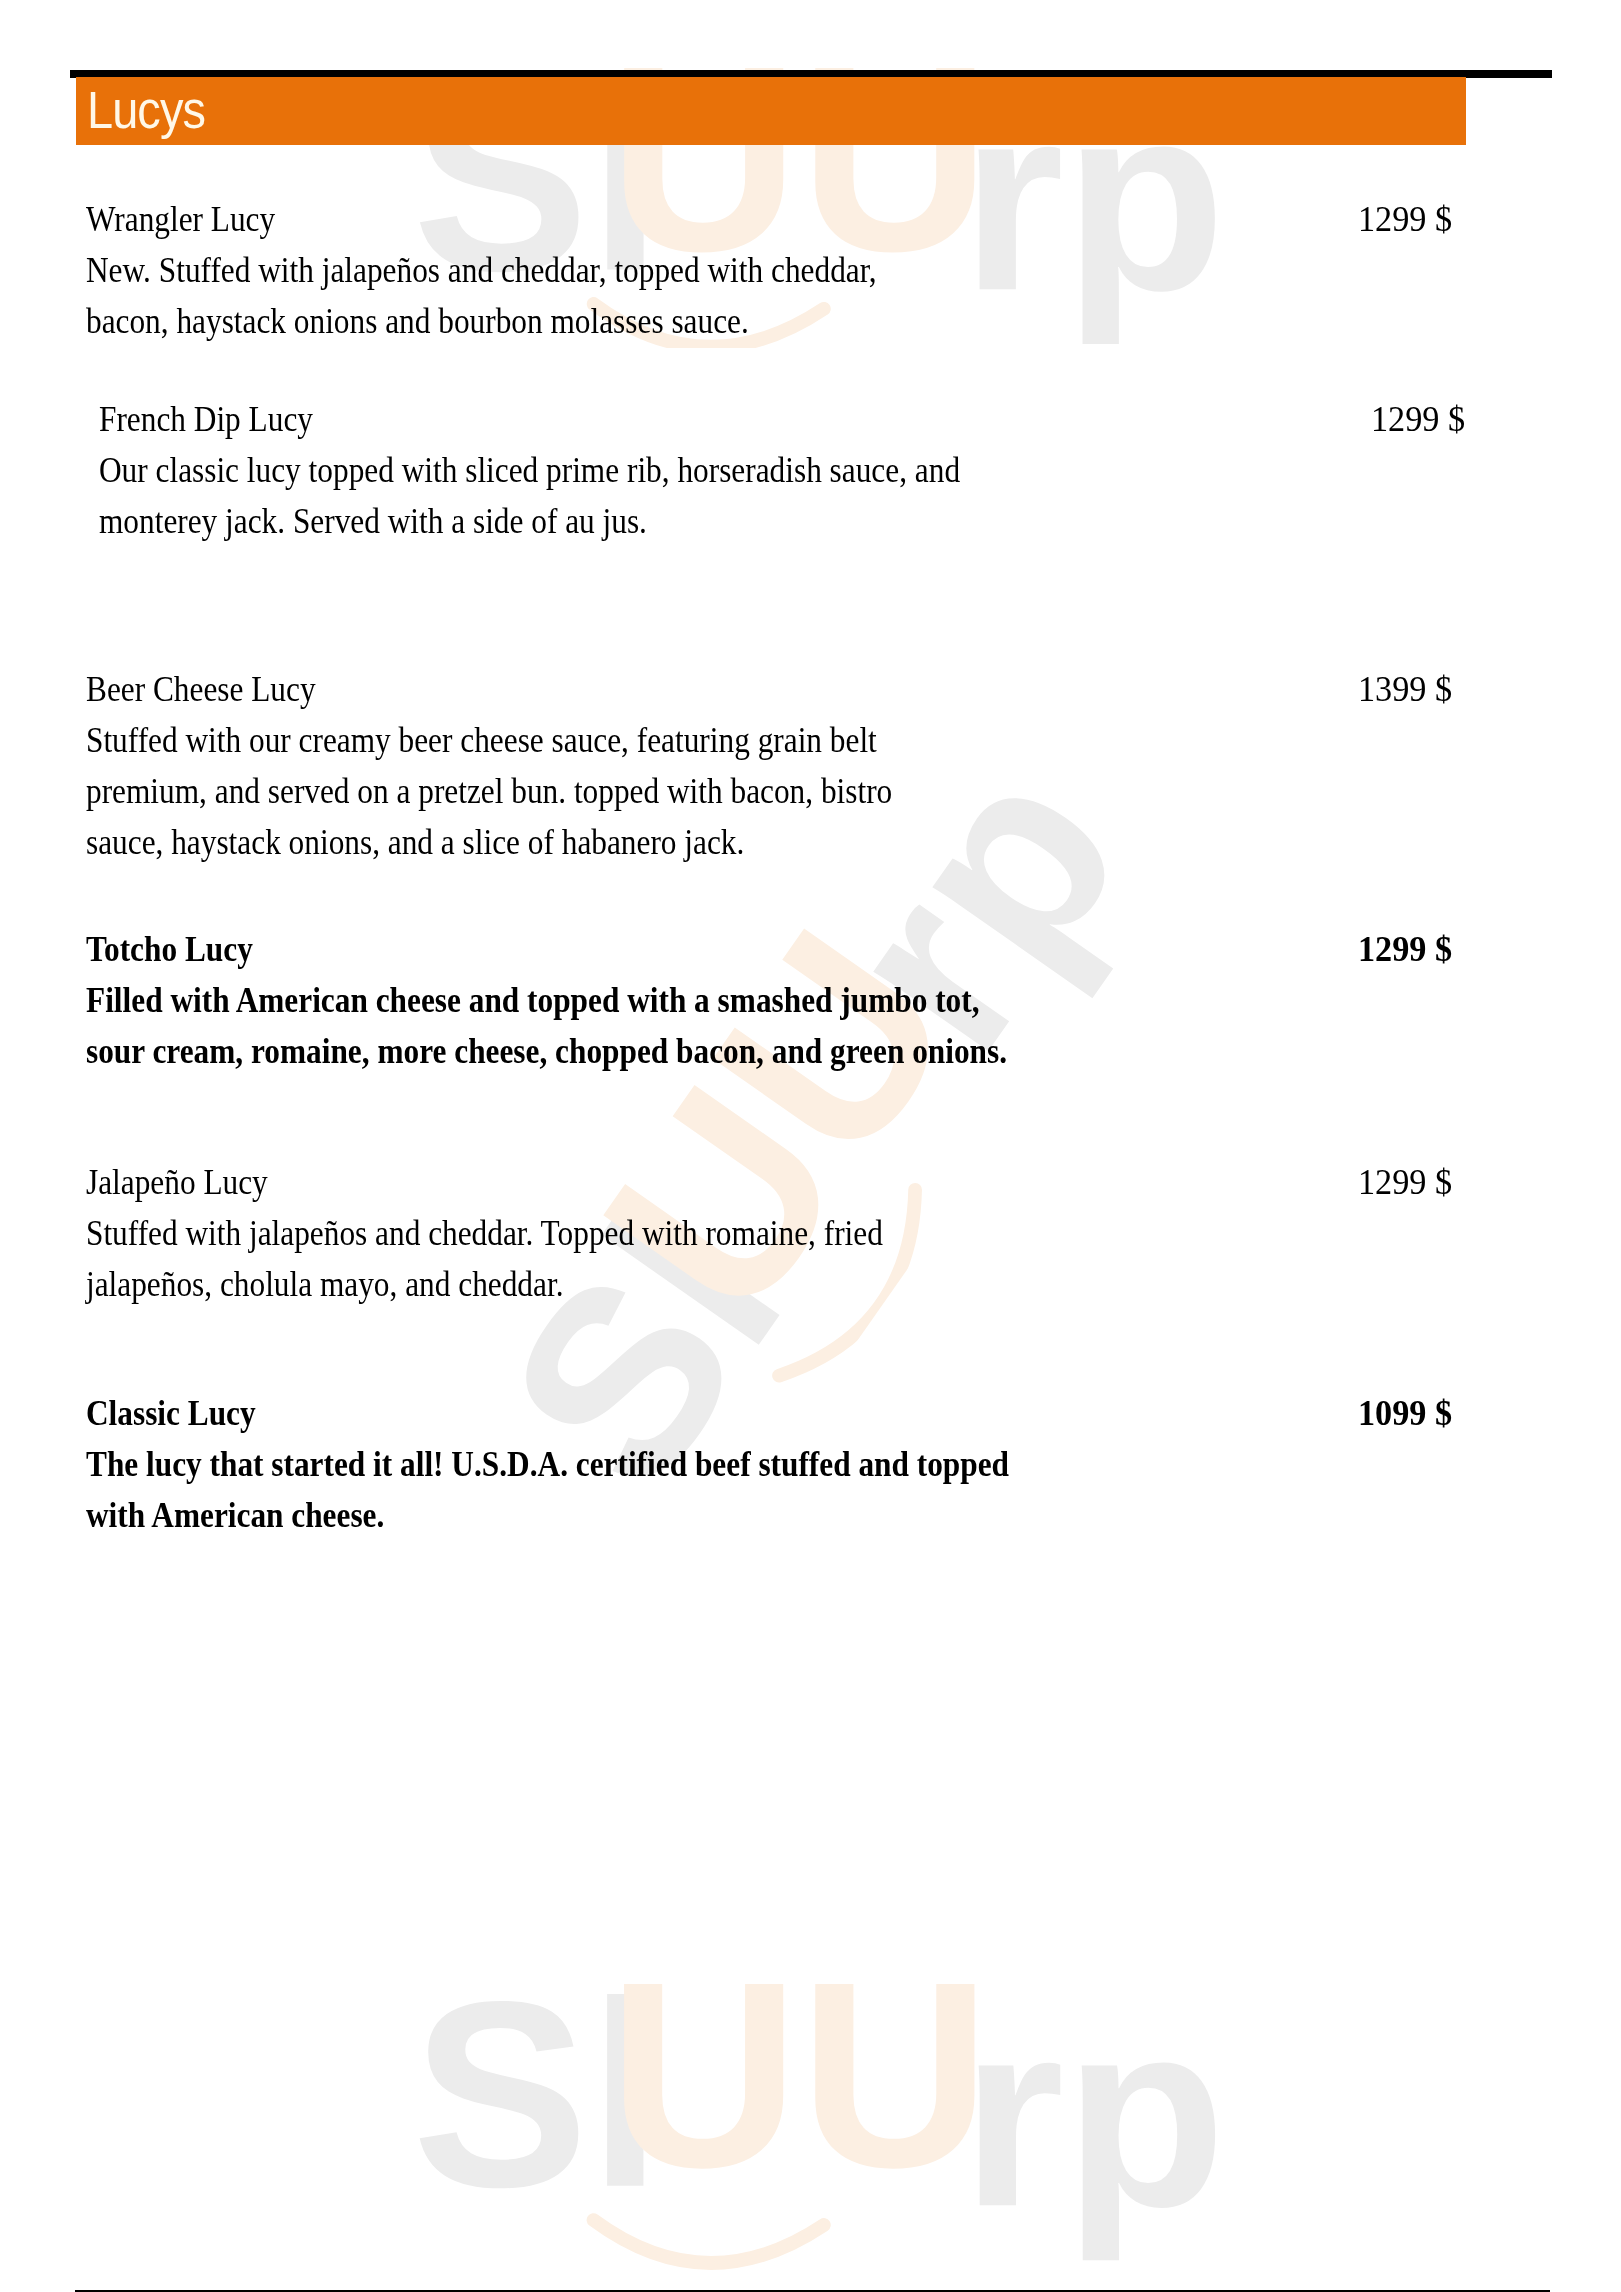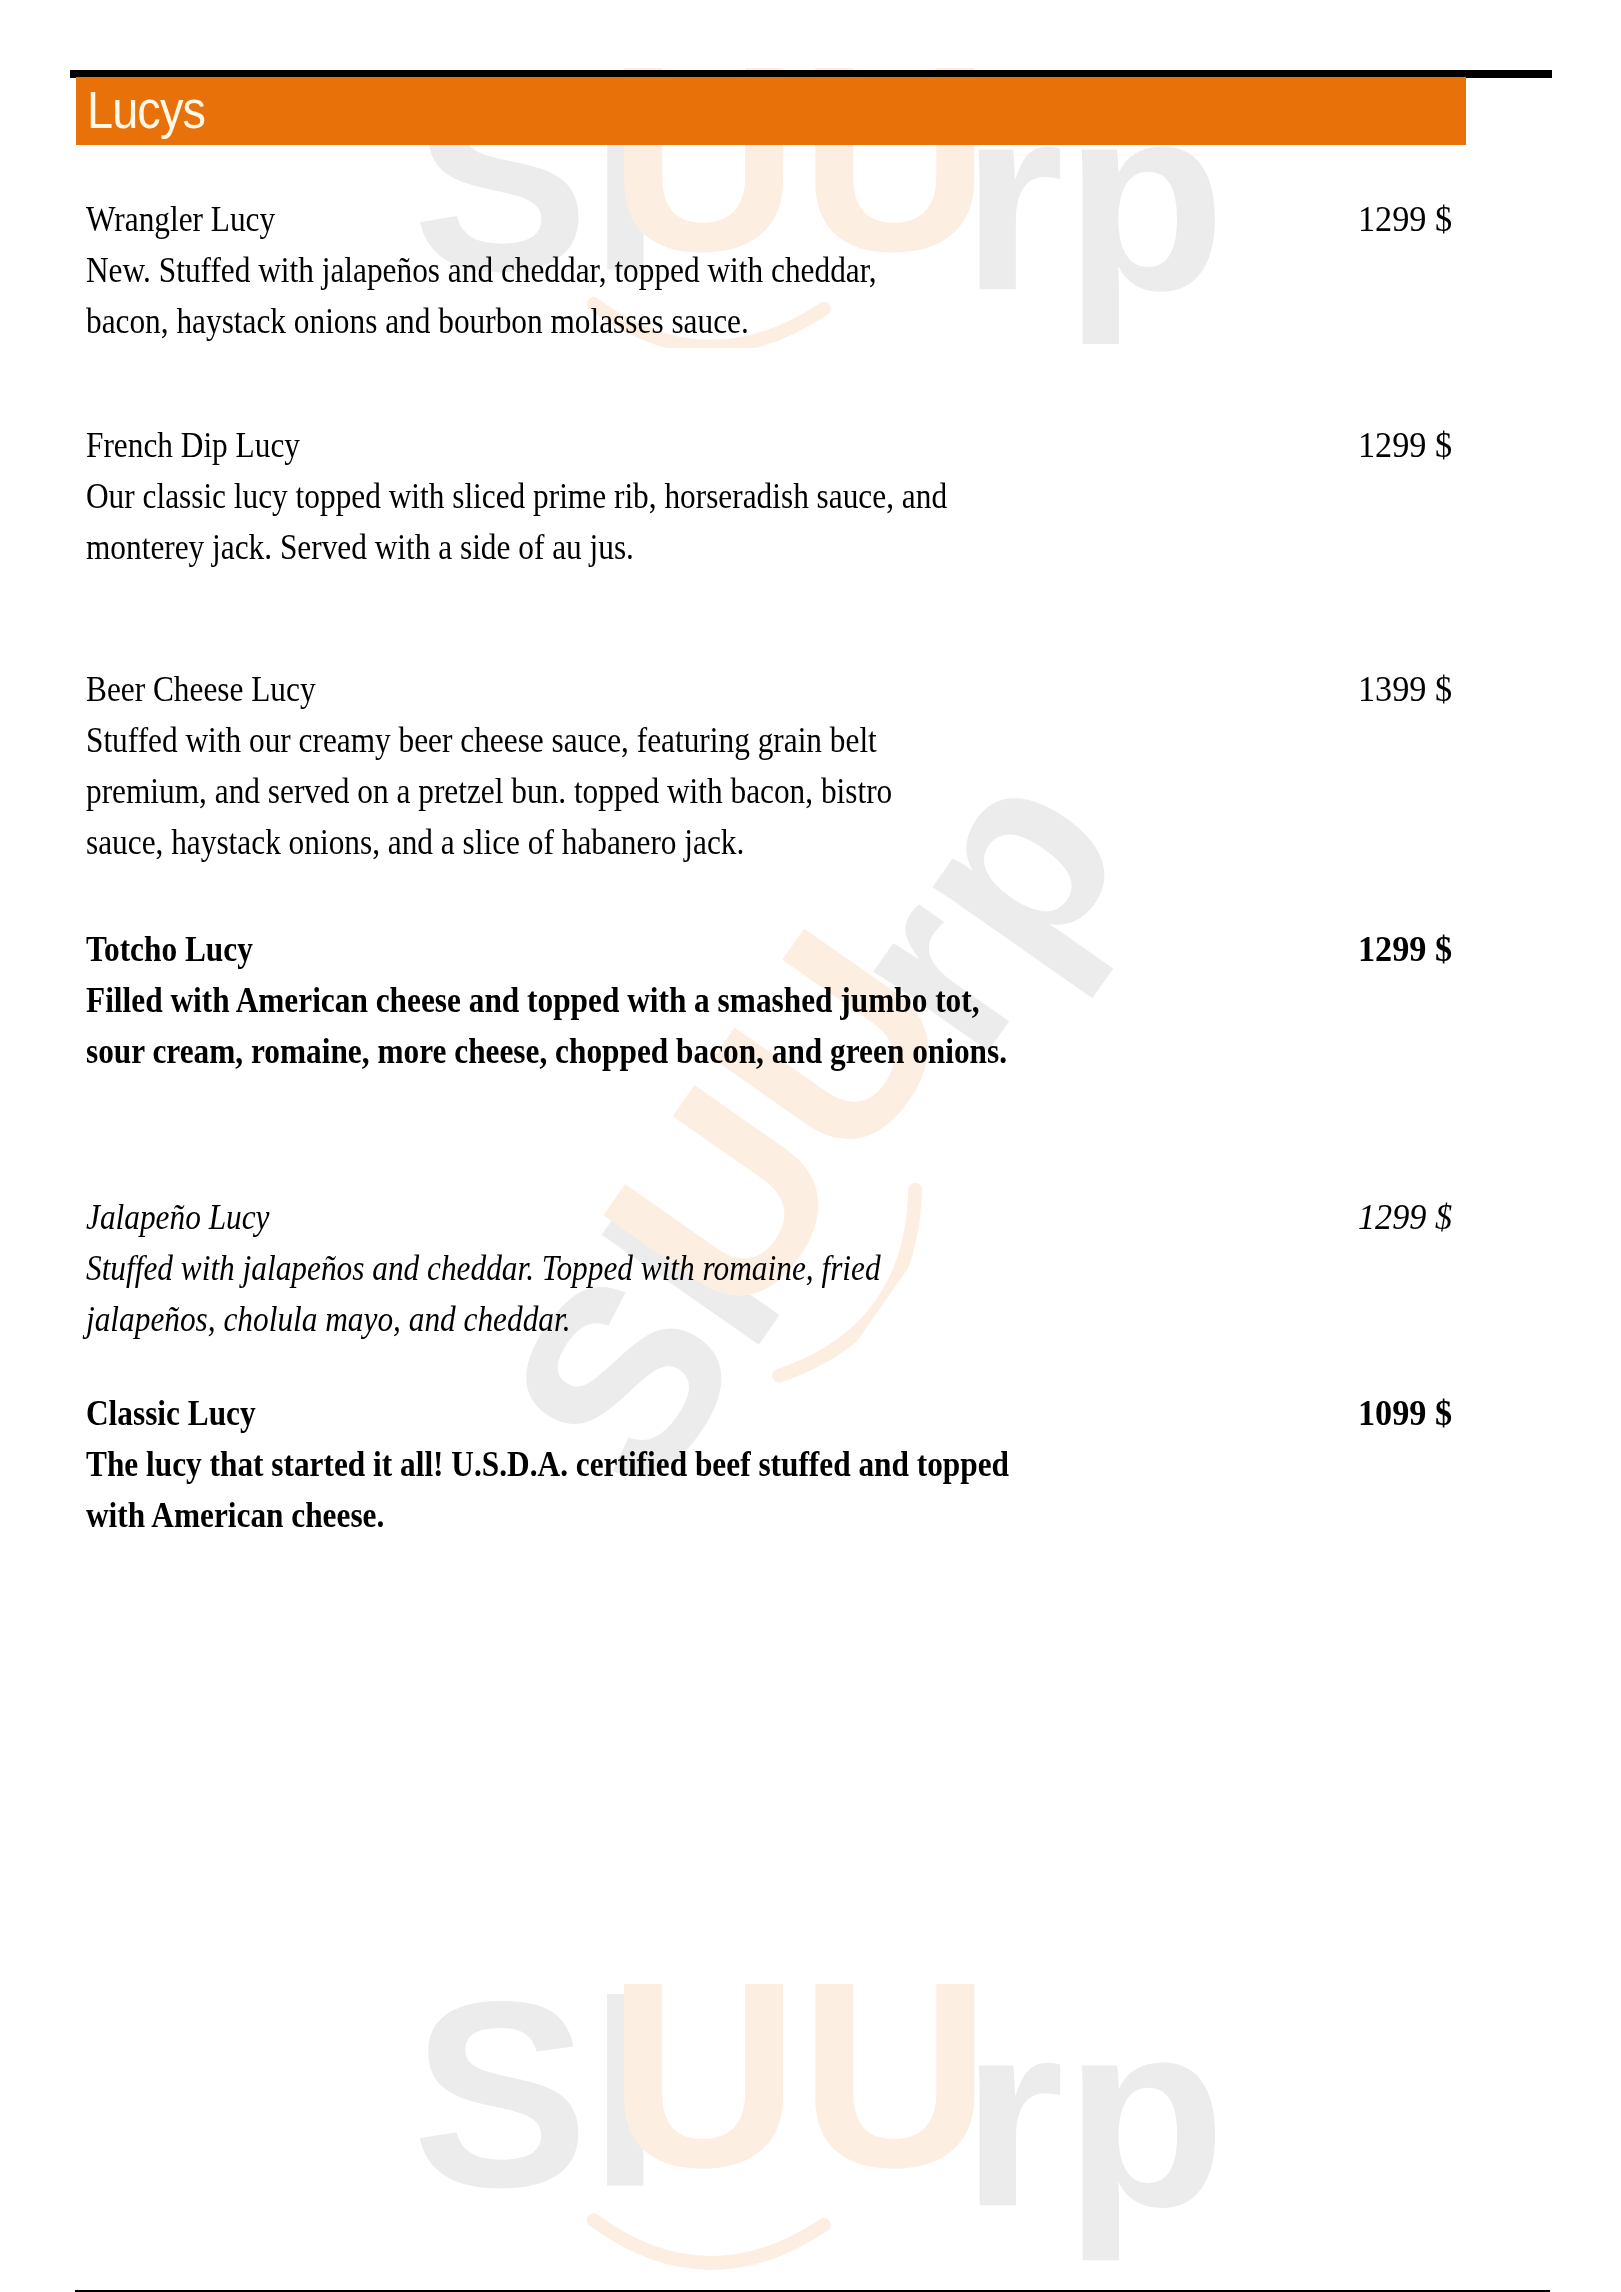--- a/index.html
+++ b/index.html
@@ -73,21 +73,21 @@
 <div class="section-bar"></div>
 <div class="section-title">Lucys</div>
 
 <div class="menu-item" style="top:194px;">
   <span class="item-name">Wrangler Lucy</span>
   <span class="item-desc-line">New. Stuffed with jalapeños and cheddar, topped with cheddar,</span>
   <span class="item-desc-line">bacon, haystack onions and bourbon molasses sauce.</span>
   <span class="item-price">1299 $</span>
 </div>
 
-<div class="menu-item" style="top:420px;">
+<div class="menu-item" style="top:394px;margin-left:13px;">
   <span class="item-name">French Dip Lucy</span>
   <span class="item-desc-line">Our classic lucy topped with sliced prime rib, horseradish sauce, and</span>
   <span class="item-desc-line">monterey jack. Served with a side of au jus.</span>
   <span class="item-price">1299 $</span>
 </div>
 
 <div class="menu-item" style="top:664px;">
   <span class="item-name">Beer Cheese Lucy</span>
   <span class="item-desc-line">Stuffed with our creamy beer cheese sauce, featuring grain belt</span>
   <span class="item-desc-line">premium, and served on a pretzel bun. topped with bacon, bistro</span>
@@ -95,21 +95,21 @@
   <span class="item-price">1399 $</span>
 </div>
 
 <div class="menu-item" style="top:924px;font-weight:bold;">
   <span class="item-name">Totcho Lucy</span>
   <span class="item-desc-line">Filled with American cheese and topped with a smashed jumbo tot,</span>
   <span class="item-desc-line">sour cream, romaine, more cheese, chopped bacon, and green onions.</span>
   <span class="item-price">1299 $</span>
 </div>
 
-<div class="menu-item" style="top:1192px;font-style:italic;">
+<div class="menu-item" style="top:1157px;">
   <span class="item-name">Jalapeño Lucy</span>
   <span class="item-desc-line">Stuffed with jalapeños and cheddar. Topped with romaine, fried</span>
   <span class="item-desc-line">jalapeños, cholula mayo, and cheddar.</span>
   <span class="item-price">1299 $</span>
 </div>
 
 <div class="menu-item" style="top:1388px;font-weight:bold;">
   <span class="item-name">Classic Lucy</span>
   <span class="item-desc-line">The lucy that started it all! U.S.D.A. certified beef stuffed and topped</span>
   <span class="item-desc-line">with American cheese.</span>

